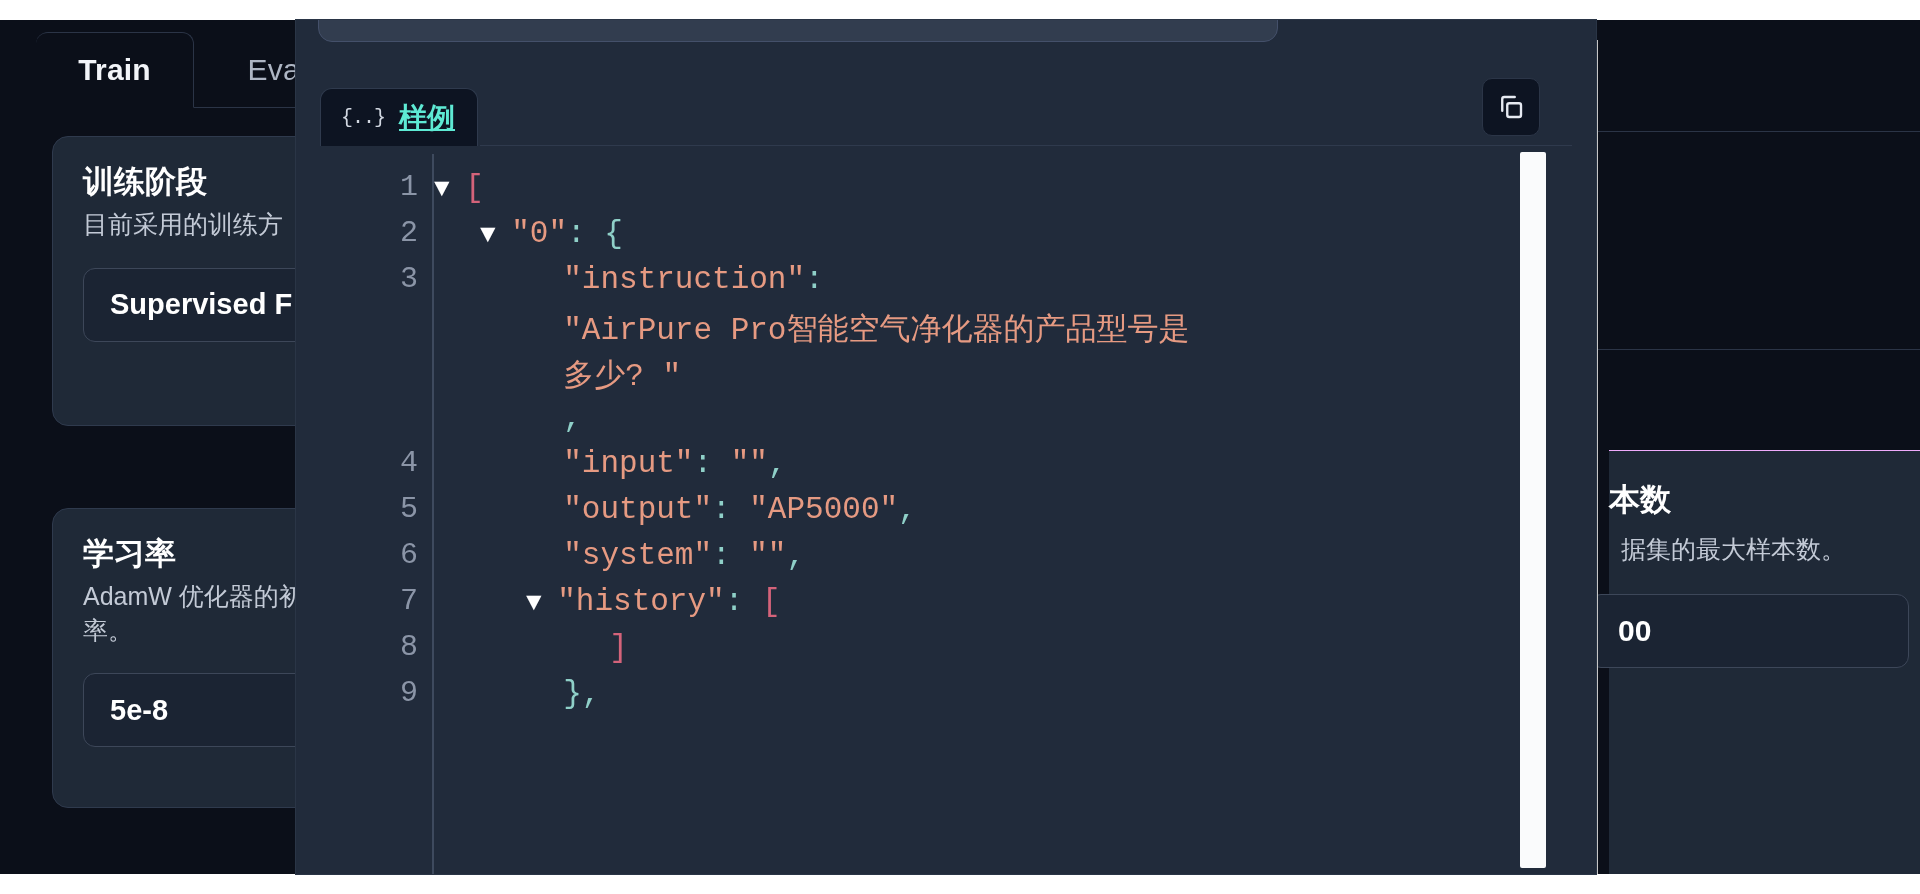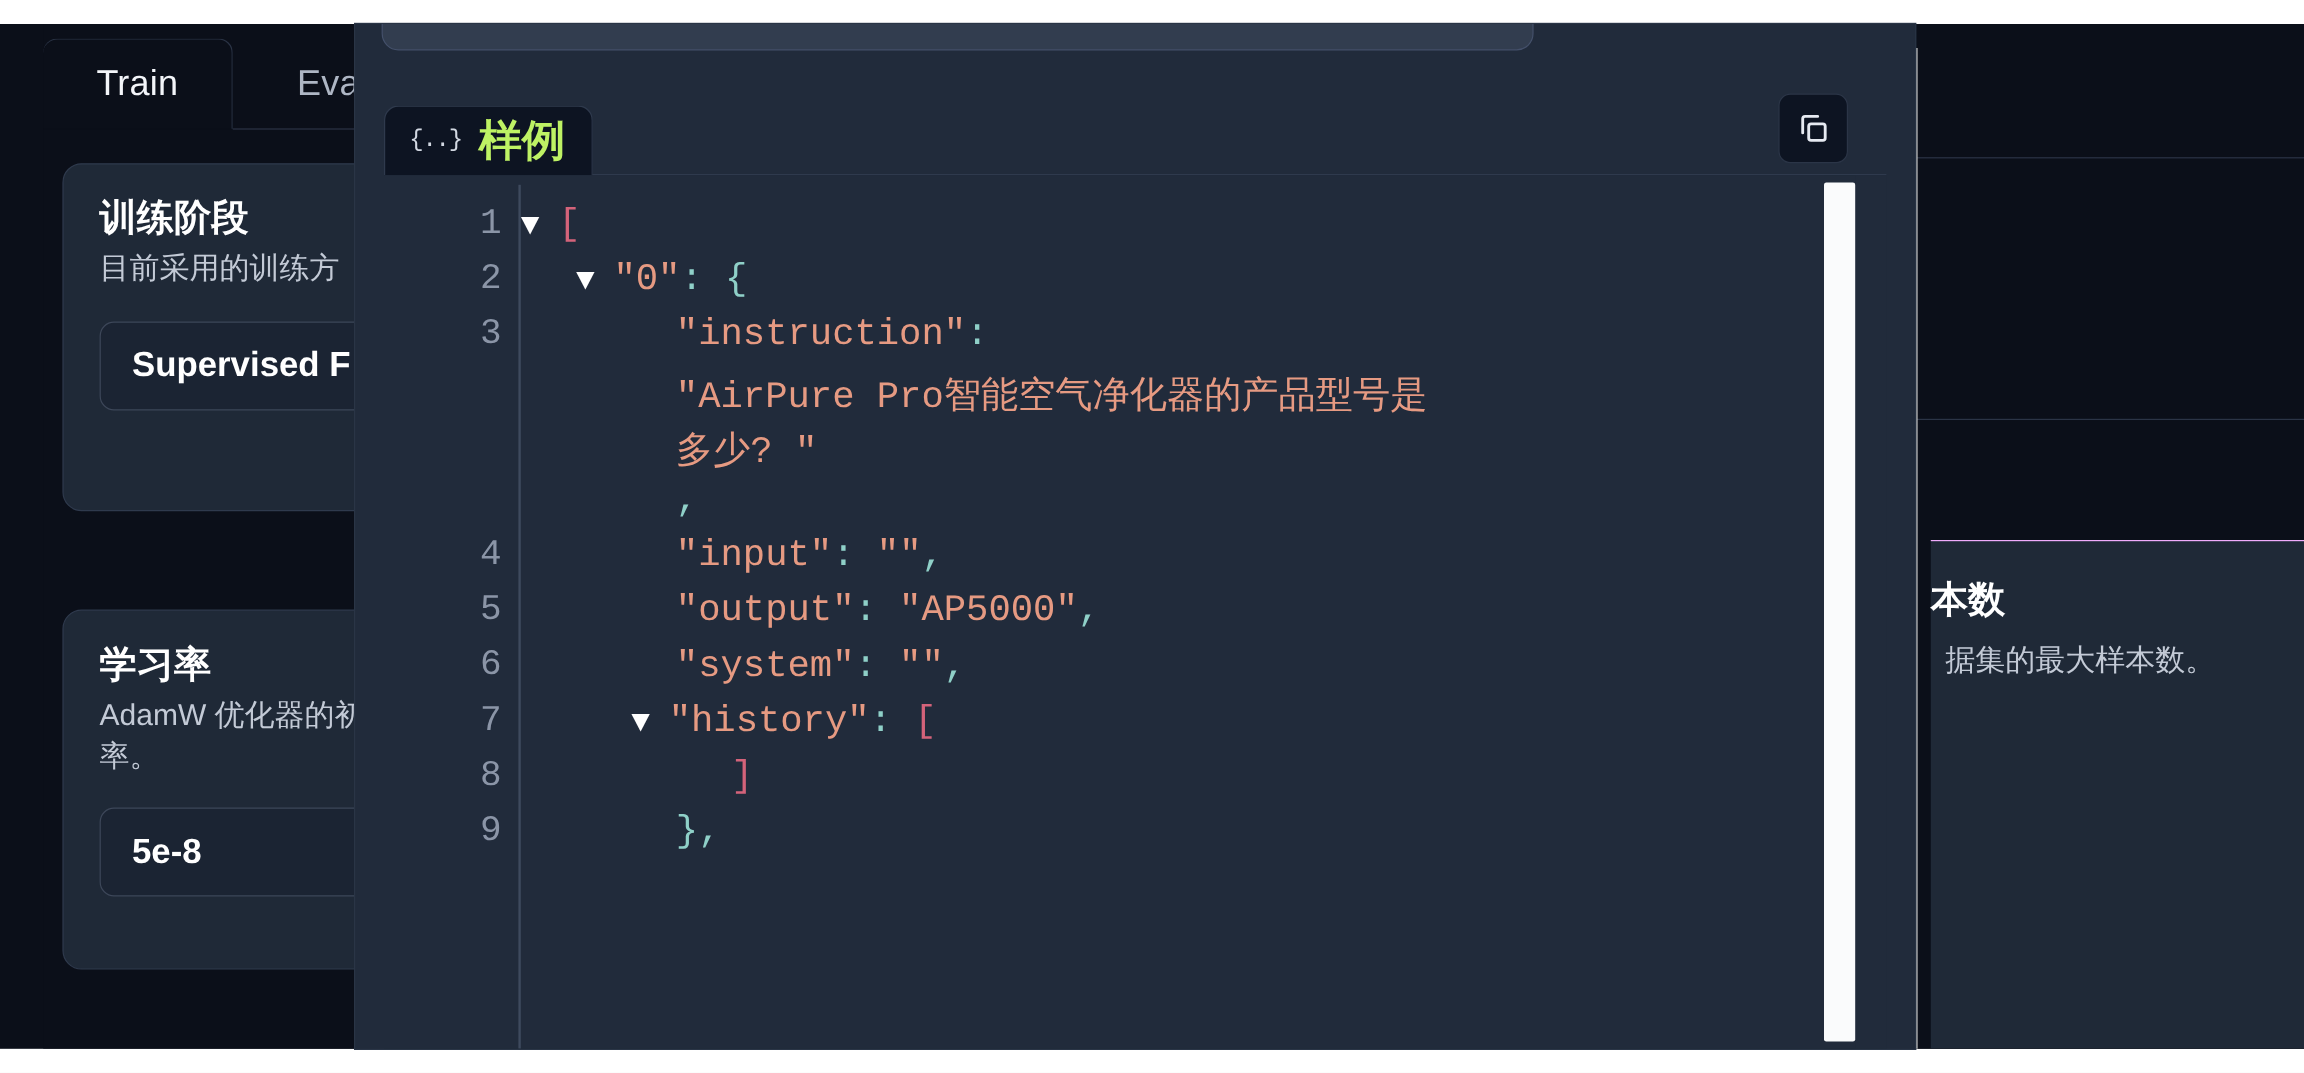--- a/index.html
+++ b/index.html
@@ -56,21 +56,21 @@
     display: flex;
     align-items: center;
     justify-content: center;
     font-size: 30px;
     letter-spacing: 0.2px;
   }
   .tab-active {
     left: 0;
     width: 158px;
     color: #f3f5f9;
-    font-weight: 400;
+    font-weight: 700;
     background: #0b0f19;
     border: 1px solid #2b3446;
     border-bottom: 1px solid #0b0f19;
     border-top-left-radius: 12px;
     border-top-right-radius: 12px;
     border-left: none;
   }
   .tab-inactive {
     left: 158px;
     width: 200px;
@@ -261,24 +261,25 @@
     gap: 14px;
     box-sizing: border-box;
   }
   .json-tab-icon {
     font-family: "Liberation Mono", monospace;
     font-size: 20px;
     color: #d2d8e2;
     letter-spacing: -1px;
   }
   .json-tab-label {
-    font-size: 36px;
-    font-weight: 700;
-    color: #bef264;
+    font-size: 28px;
+    font-weight: 700;
+    color: #5eead4;
     white-space: nowrap;
+    text-decoration: underline;
   }
   .json-tabs-rule {
     position: absolute;
     left: 160px;
     top: 57px;
     width: 1092px;
     height: 1px;
     background: #2f3a4d;
   }
 
@@ -411,20 +412,23 @@
       </div>
 
     </div>
 
     <div class="right-col">
       <div class="rc-divider" style="top:111px;"></div>
       <div class="rc-divider" style="top:329px;"></div>
       <div class="rc-card">
         <p class="rc-title">本数</p>
         <p class="rc-desc">据集的最大样本数。</p>
+        <div class="rc-field">
+          <span>00</span>
+        </div>
       </div>
     </div>
 
     <div class="page-scrollbar"></div>
   </div>
 
   <div class="modal">
 
     <div class="modal-tophint"></div>
 

